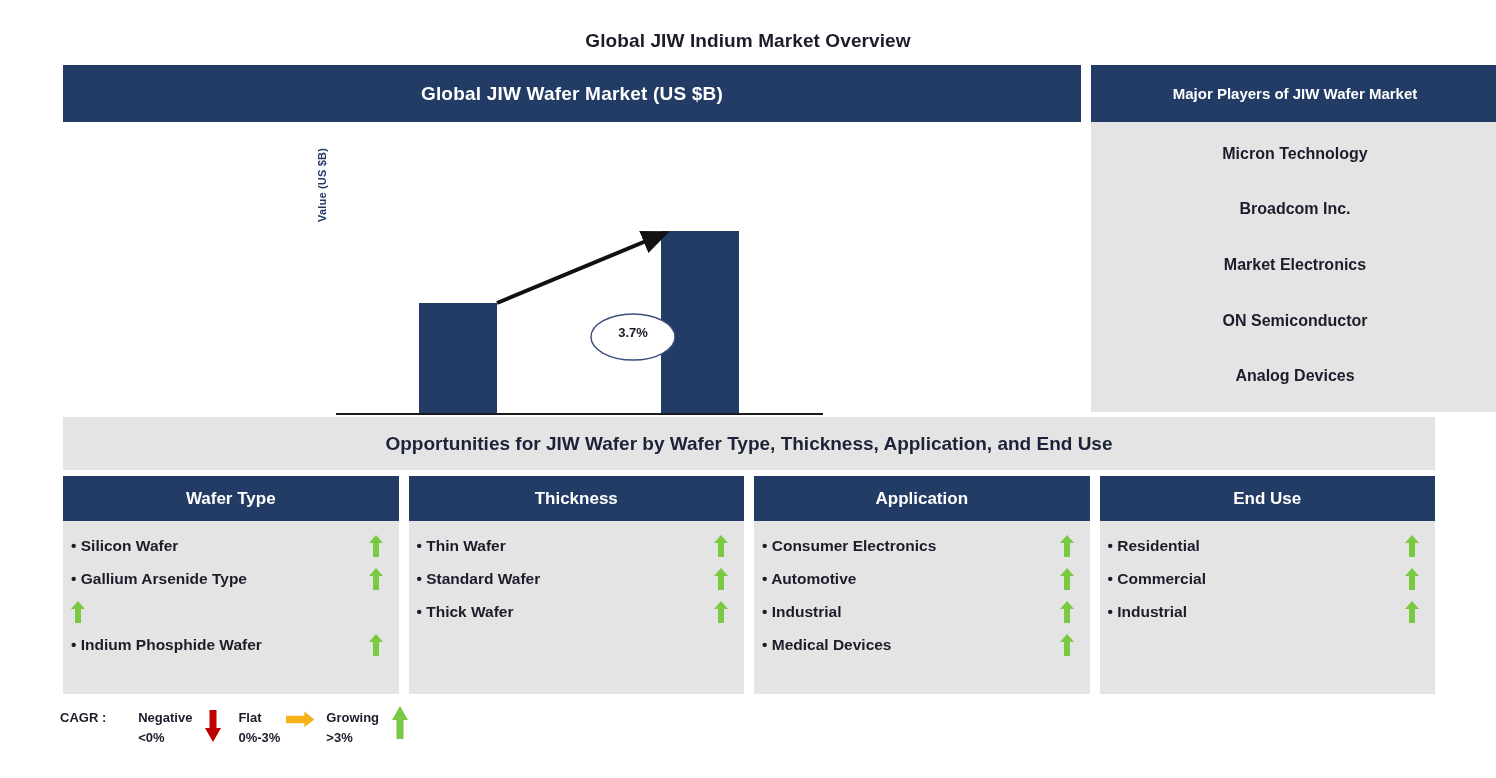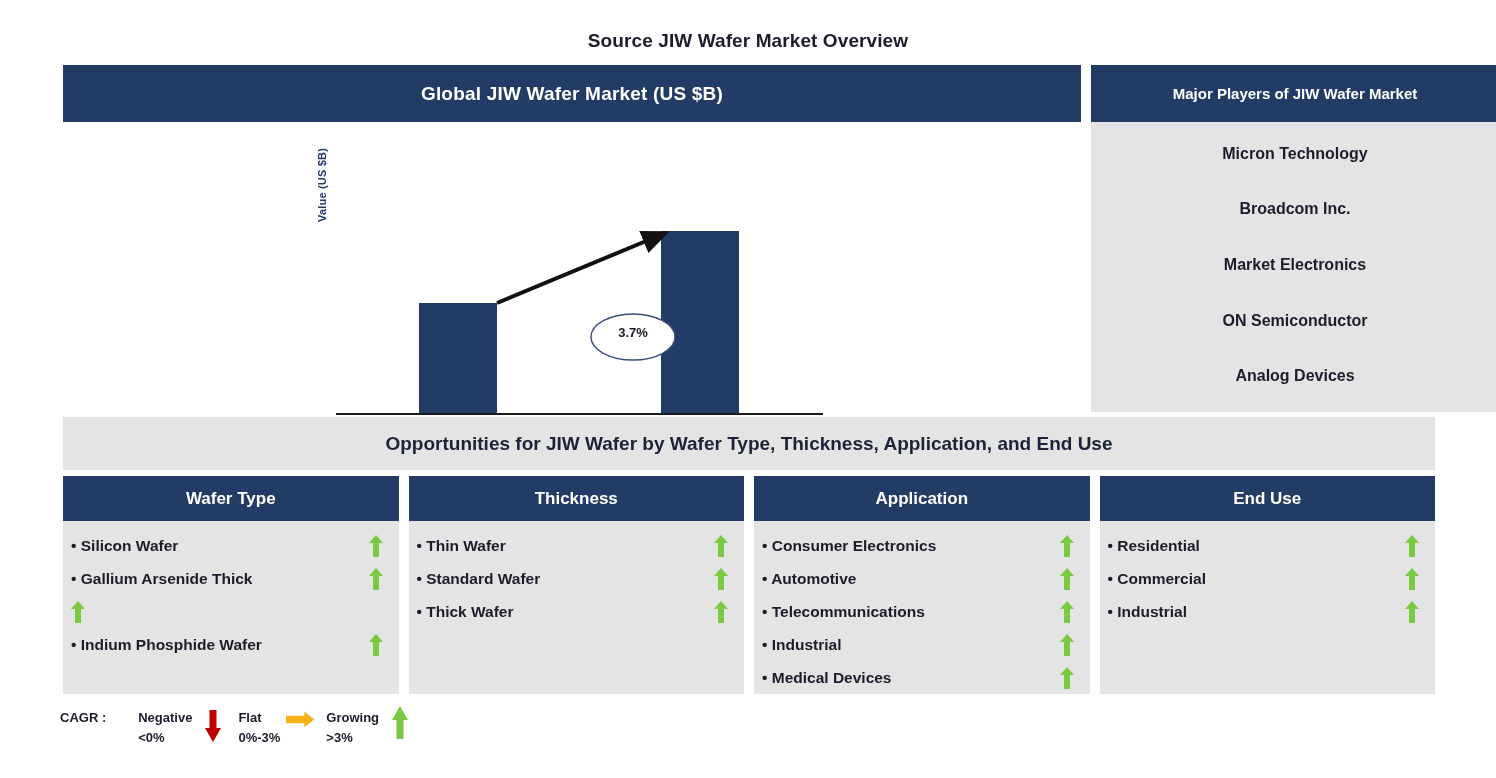--- a/index.html
+++ b/index.html
@@ -273,21 +273,21 @@
   .legend-icon {
     width: 30px;
     height: 36px;
     margin: 0 6px;
     flex: 0 0 auto;
   }
 </style>
 </head>
 <body>
 
-<div class="page-title">Source JIW Wafer Market Overview</div>
+<div class="page-title">Global JIW Indium Market Overview</div>
 
 <div class="market-panel">
   <div class="panel-header">Global JIW Wafer Market (US $B)</div>
   <div class="market-body">
     <div class="chart-area">
 
       <div class="y-axis-label">Value (US $B)</div>
 
       <div class="axis-line"></div>
 
@@ -334,21 +334,21 @@
   <div class="segment-col">
     <div class="segment-header">Wafer Type</div>
     <div class="segment-items">
       <div class="segment-item">
         <span class="segment-item-label">• Silicon Wafer</span>
         <svg class="trend-arrow" viewBox="0 0 14 22">
             <polygon points="7,0 14,8 10,8 10,22 4,22 4,8 0,8" fill="#7ac943"></polygon>
           </svg>
       </div>
       <div class="segment-item">
-        <span class="segment-item-label">• Gallium Arsenide Thick</span>
+        <span class="segment-item-label">• Gallium Arsenide Type</span>
         <svg class="trend-arrow" viewBox="0 0 14 22">
             <polygon points="7,0 14,8 10,8 10,22 4,22 4,8 0,8" fill="#7ac943"></polygon>
           </svg>
       </div>
       <div class="segment-item">
         <svg class="trend-arrow" viewBox="0 0 14 22">
             <polygon points="7,0 14,8 10,8 10,22 4,22 4,8 0,8" fill="#7ac943"></polygon>
           </svg>
       </div>
       <div class="segment-item">
@@ -388,26 +388,20 @@
     <div class="segment-header">Application</div>
     <div class="segment-items">
       <div class="segment-item">
         <span class="segment-item-label">• Consumer Electronics</span>
         <svg class="trend-arrow" viewBox="0 0 14 22">
             <polygon points="7,0 14,8 10,8 10,22 4,22 4,8 0,8" fill="#7ac943"></polygon>
           </svg>
       </div>
       <div class="segment-item">
         <span class="segment-item-label">• Automotive</span>
-        <svg class="trend-arrow" viewBox="0 0 14 22">
-            <polygon points="7,0 14,8 10,8 10,22 4,22 4,8 0,8" fill="#7ac943"></polygon>
-          </svg>
-      </div>
-      <div class="segment-item">
-        <span class="segment-item-label">• Telecommunications</span>
         <svg class="trend-arrow" viewBox="0 0 14 22">
             <polygon points="7,0 14,8 10,8 10,22 4,22 4,8 0,8" fill="#7ac943"></polygon>
           </svg>
       </div>
       <div class="segment-item">
         <span class="segment-item-label">• Industrial</span>
         <svg class="trend-arrow" viewBox="0 0 14 22">
             <polygon points="7,0 14,8 10,8 10,22 4,22 4,8 0,8" fill="#7ac943"></polygon>
           </svg>
       </div>

